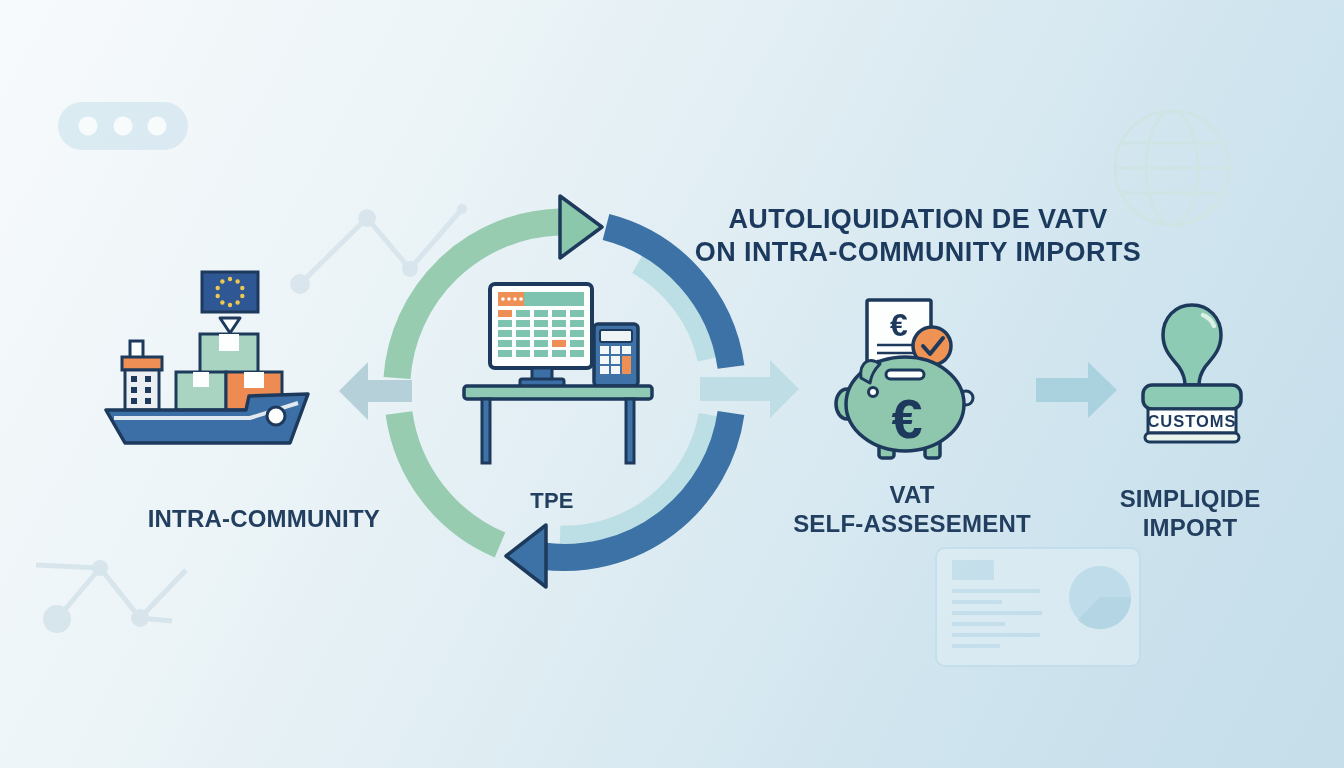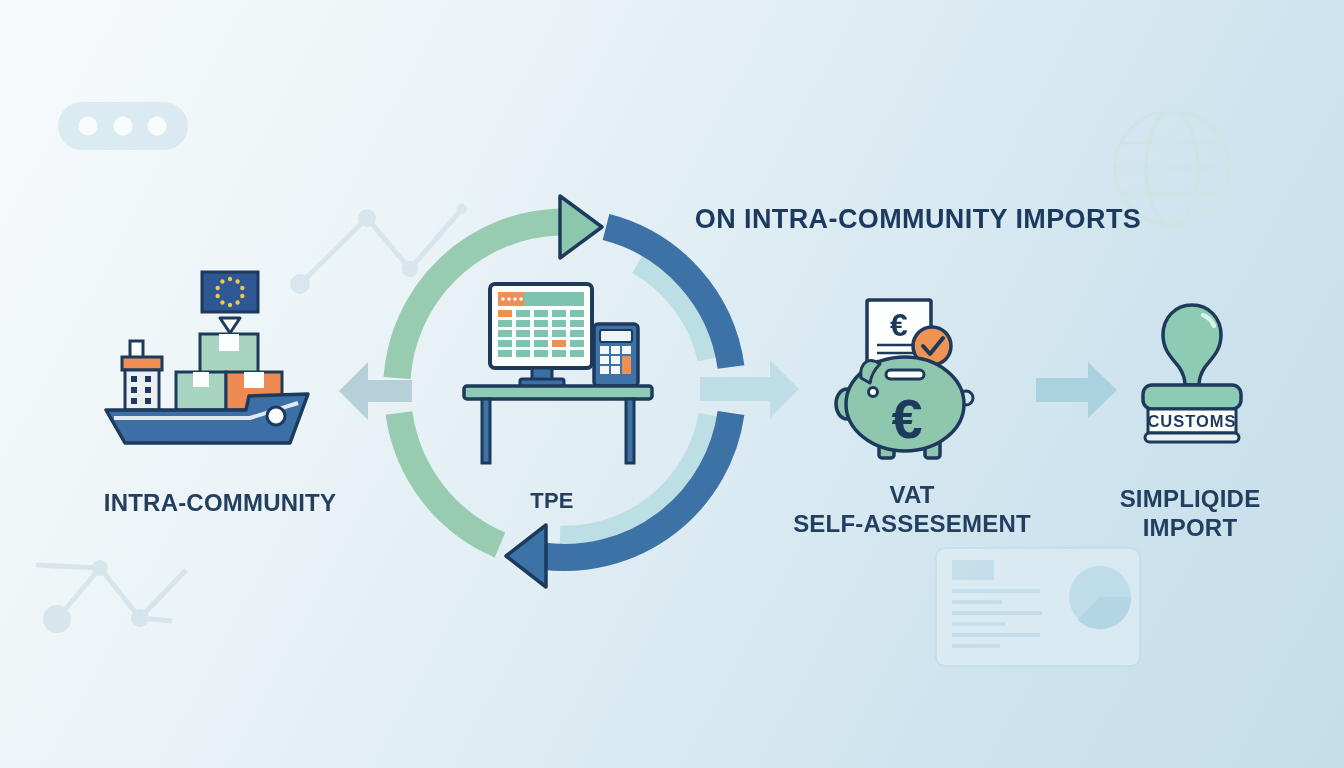--- a/index.html
+++ b/index.html
@@ -12,21 +12,21 @@
   .abs{position:absolute;}
   .title{
     position:absolute;left:598px;top:203px;width:640px;
     text-align:center;color:#1c3a5e;font-weight:800;
     font-size:27px;line-height:33px;letter-spacing:.4px;
   }
   .step-label{
     position:absolute;color:#223f60;font-weight:800;text-align:center;
     font-size:24px;line-height:29px;letter-spacing:.2px;
   }
-  .lbl-import{left:60px;top:488px;width:320px;}
+  .lbl-import{left:60px;top:504px;width:320px;text-align:right;}
   .lbl-tpe{left:472px;top:486px;width:160px;font-size:22px;}
   .lbl-vat{left:762px;top:480px;width:300px;}
   .lbl-process{left:1040px;top:484px;width:300px;}
 </style>
 </head>
 <body>
 
 <div class="canvas">
 
   <svg class="abs" style="left:0;top:0" width="1344" height="768" viewBox="0 0 1344 768">
@@ -231,20 +231,21 @@
   <svg class="abs" style="left:1133px;top:302px" width="118" height="144" viewBox="0 0 118 144">
     <path d="M59,3 C76,3 88,16 88,33 C88,49 78,57 72,65 C68,71 66,77 66,83 L52,83 C52,77 50,71 46,65 C40,57 30,49 30,33 C30,16 42,3 59,3 Z" fill="#8ecbb4" stroke="#1d3a5c" stroke-width="3.5" stroke-linejoin="round"></path>
     <path d="M70,13 C75,15 79,19 81,24" fill="none" stroke="#ddf2e7" stroke-width="4.5" stroke-linecap="round"></path>
     <rect x="10" y="83" width="98" height="24" rx="9" fill="#8ecbb4" stroke="#1d3a5c" stroke-width="3.5"></rect>
     <rect x="15" y="107" width="88" height="24" fill="#fdfefe" stroke="#1d3a5c" stroke-width="3"></rect>
     <text x="59" y="125" text-anchor="middle" font-size="16.5" font-weight="bold" fill="#1d3a5c" letter-spacing="1" font-family="Liberation Sans, sans-serif">CUSTOMS</text>
     <rect x="12" y="131" width="94" height="9" rx="4.5" fill="#e8f3ee" stroke="#1d3a5c" stroke-width="3"></rect>
   </svg>
 
   <div class="title">
+    <div>AUTOLIQUIDATION DE VATV</div>
     <div>ON INTRA-COMMUNITY IMPORTS</div>
   </div>
 
   <div class="step-label lbl-import">
     <div>INTRA-COMMUNITY</div>
   </div>
   <div class="step-label lbl-tpe">
     <div>TPE</div>
   </div>
   <div class="step-label lbl-vat">

